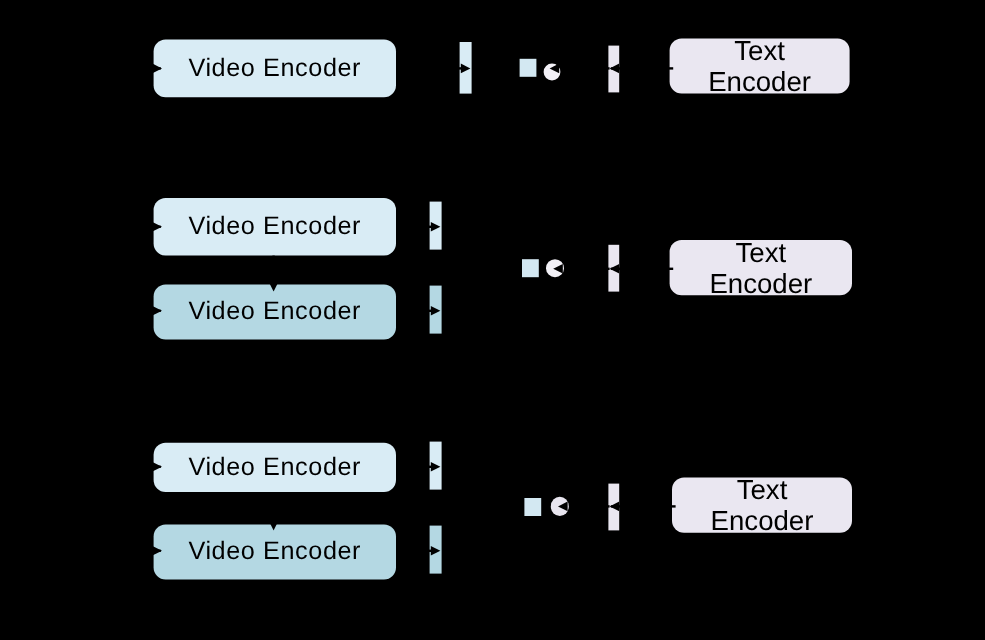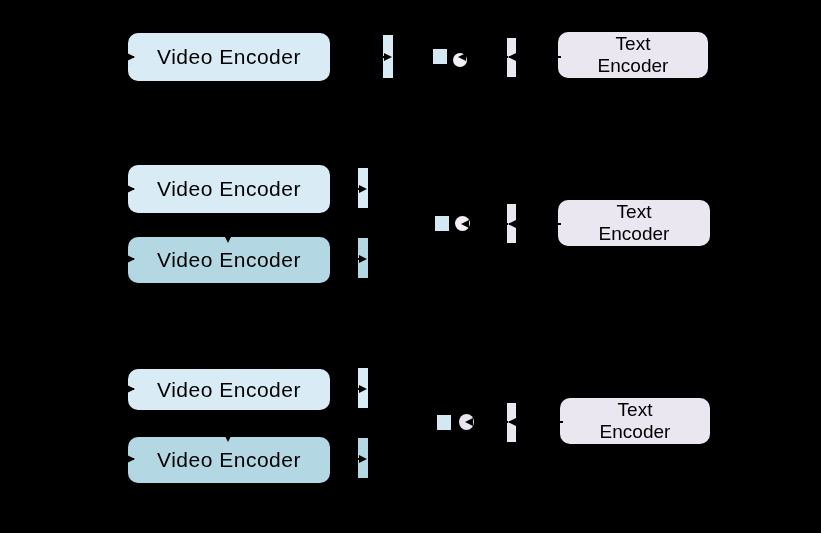--- a/index.html
+++ b/index.html
@@ -2,21 +2,21 @@
 <html><head>
 <meta charset="utf-8">
 <style>
   html,body{margin:0;padding:0;}
   body{background:#000;font-family:"Liberation Sans", sans-serif;}
   .canvas{position:relative;width:821px;height:533px;background:#000000;overflow:hidden;}
   .abs{position:absolute;}
   .box{display:flex;align-items:center;justify-content:center;text-align:center;
        border-radius:10px;color:#000;box-sizing:border-box;}
   .ve{font-size:21px;letter-spacing:0.5px;text-align:right;}
-  .te{font-size:19px;line-height:1.15;}
+  .te{font-size:23px;line-height:1.15;}
   .te .wrap{width:92px;margin:0 auto;}
   .light{background:#d9ecf5;}
   .mid{background:#b4d8e3;}
   .lav{background:#eae7f1;}
   .bar{box-sizing:border-box;}
   .bar.light{background:#d9ecf5;}
   .bar.mid{background:#b4d8e3;}
   .bar.lav{background:#eae7f1;}
   .sq{background:#d3e8f2;}
   .circle{border-radius:50%;background:#f2f0f6;}

